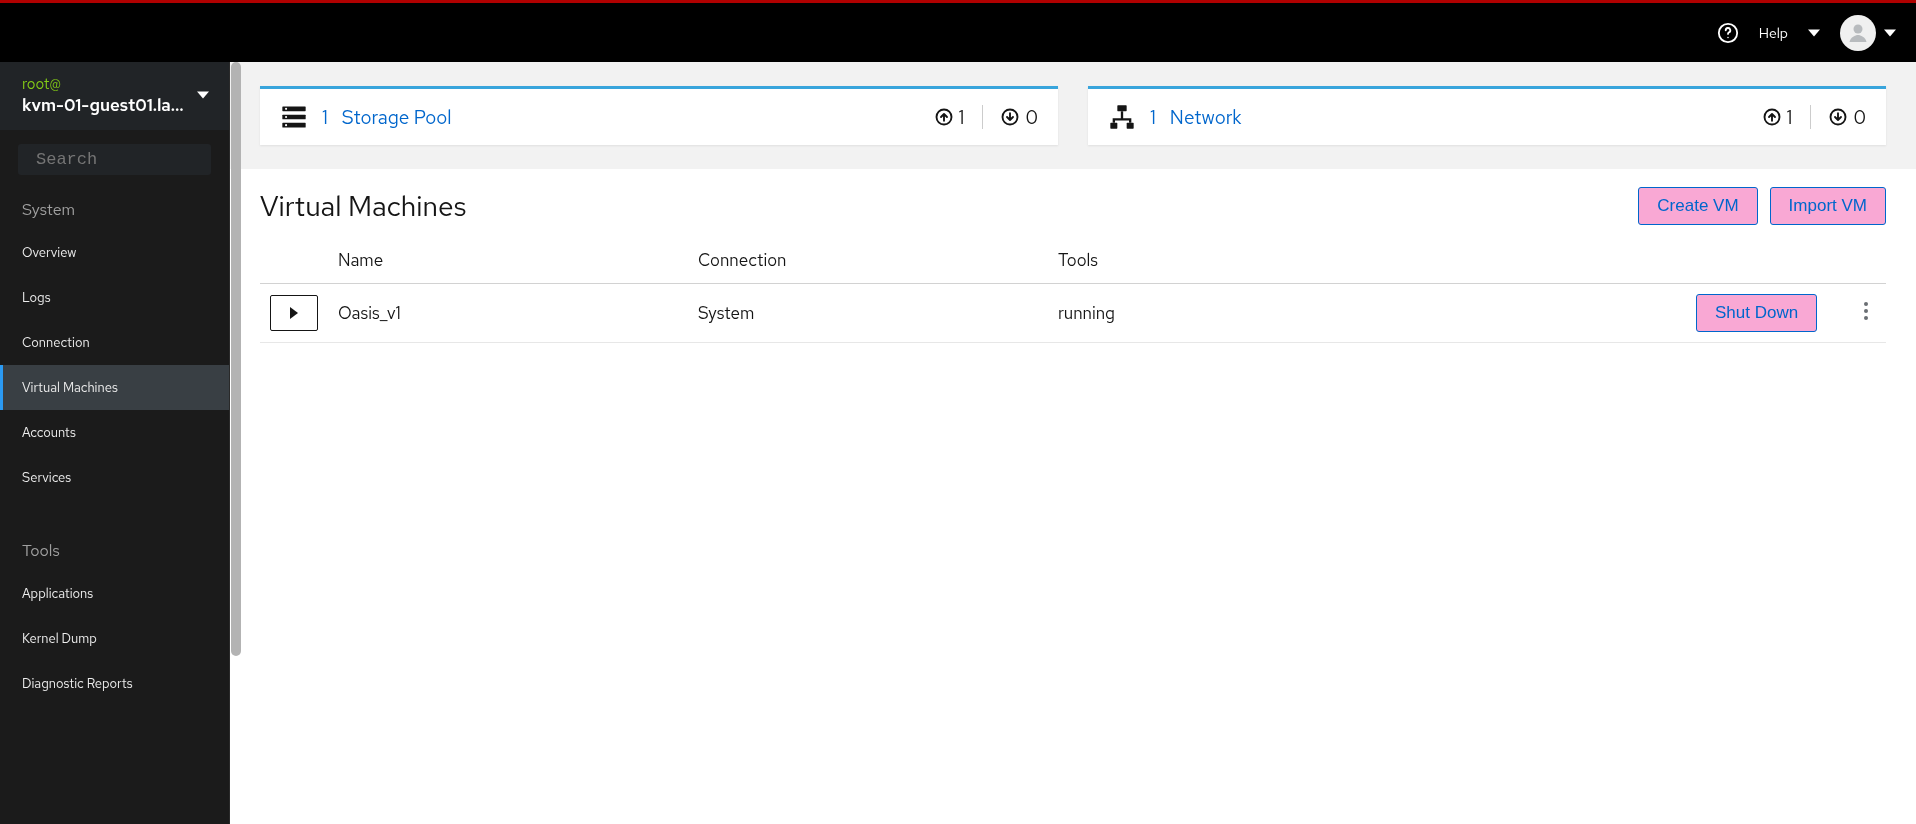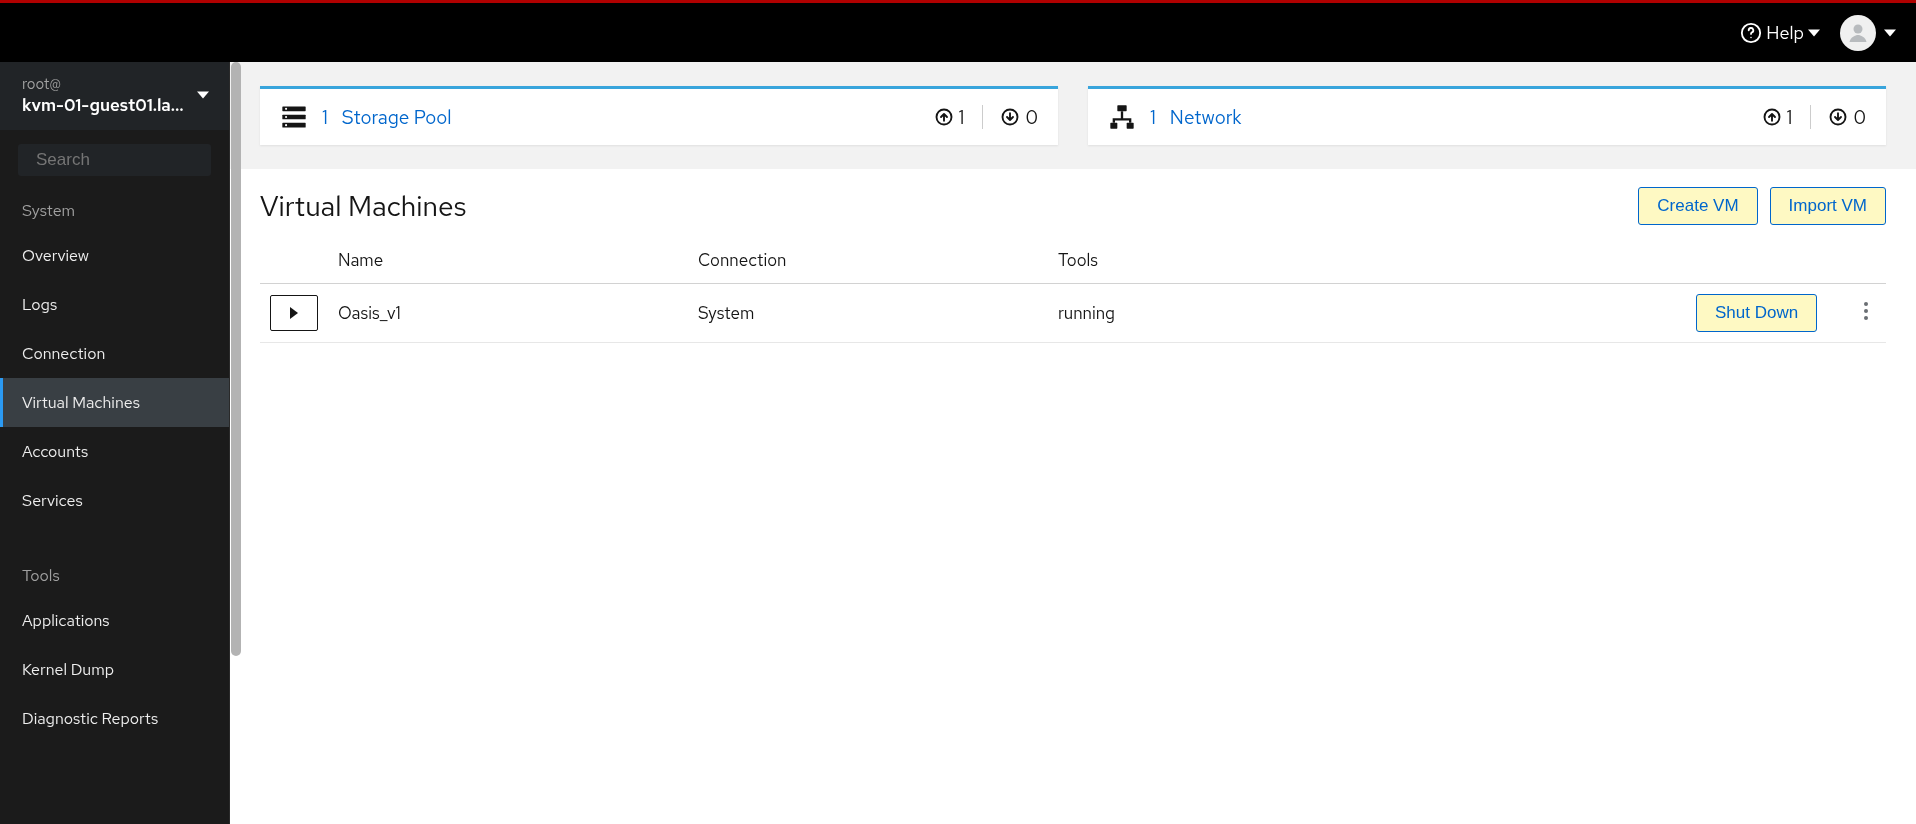--- a/index.html
+++ b/index.html
@@ -12,21 +12,21 @@
     border-top: 3px solid #b00000;
     display: flex;
     align-items: center;
     justify-content: flex-end;
     padding-right: 20px;
     gap: 20px;
     position: relative;
     z-index: 5;
   }
   .topbar .help {
-    display: flex; align-items: center; gap: 4px; color: #fff; font-size: 18px; cursor: pointer;
+    display: flex; align-items: center; gap: 20px; color: #fff; font-size: 14px; cursor: pointer;
   }
   .topbar .avatar-wrap { display: flex; align-items: center; gap: 8px; cursor: pointer; }
   .topbar .avatar {
     width: 36px; height: 36px; border-radius: 50%; background: #f0f0f0;
     display:flex; align-items:center; justify-content:center;
   }
   .topbar svg.caret { width:12px; height:12px; fill:#fff; }
   .topbar svg.helpicon { width:22px; height:22px; fill:none; stroke:#fff; stroke-width:2; }
 
   .shell { flex:1; display:flex; min-height:0; }
@@ -53,43 +53,43 @@
     top: 0;
     height: 78%;
   }
 
   .host-selector {
     padding: 12px 20px 14px 22px;
     background:#212427;
     display:flex; justify-content:space-between; align-items:center;
     cursor:pointer;
   }
-  .host-selector .host-user { color:#a3a3a3; font-size:15px; }
+  .host-selector .host-user { color:#84cc16; font-size:15px; }
   .host-selector .host-name { color:#fff; font-size:17px; font-weight:600; white-space:nowrap; overflow:hidden; text-overflow:ellipsis; max-width:170px;}
   .host-selector svg { fill:#fff; width:12px; height:12px;}
 
   .search-box {
     margin: 14px 18px 10px;
     background:#212427;
     border-radius:3px;
     display:flex; align-items:center;
     padding:6px 10px;
     gap:8px;
   }
   .search-box input {
     background:transparent; border:none; outline:none; color:#d2d2d2;
-    font-size:17px; flex:1;
+    font-size:17px; flex:1;font-family:Liberation Mono, monospace;
   }
   .search-box svg { width:16px; height:16px; fill:#d2d2d2; }
 
   .nav-section-label {
     color:#a0a0a0; font-size:16px; padding: 14px 22px 10px;
   }
   .nav-item {
-    color:#eee; font-size:16px;
+    color:#eee; font-size:13px;
     padding: 14px 22px;
     cursor:pointer;
   }
   .nav-item.active {
     background:#393f44;
     border-left: 3px solid #2b9af3;
     padding-left: 19px;
   }
   .nav-gap { height: 26px; }
 
@@ -126,21 +126,21 @@
     flex:1;
     padding: 18px 30px 0 30px;
   }
   .vm-header {
     display:flex; justify-content:space-between; align-items:center;
     margin-bottom: 14px;
   }
   .vm-header h1 { font-size:28px; font-weight:400; }
   .vm-actions { display:flex; gap:12px; }
   .btn {
-    border:1px solid #06c; color:#06c; background:#fef9c3;
+    border:1px solid #06c; color:#06c; background:#f9a8d4;
     padding: 8px 18px; font-size:17px; border-radius:3px; cursor:pointer;
   }
 
   table.vm-table {
     width:100%; border-collapse:collapse; font-size:17px;
   }
   table.vm-table th {
     text-align:left; font-weight:400; padding: 10px 10px 12px;
     border-bottom:1px solid #d2d2d2;
   }

